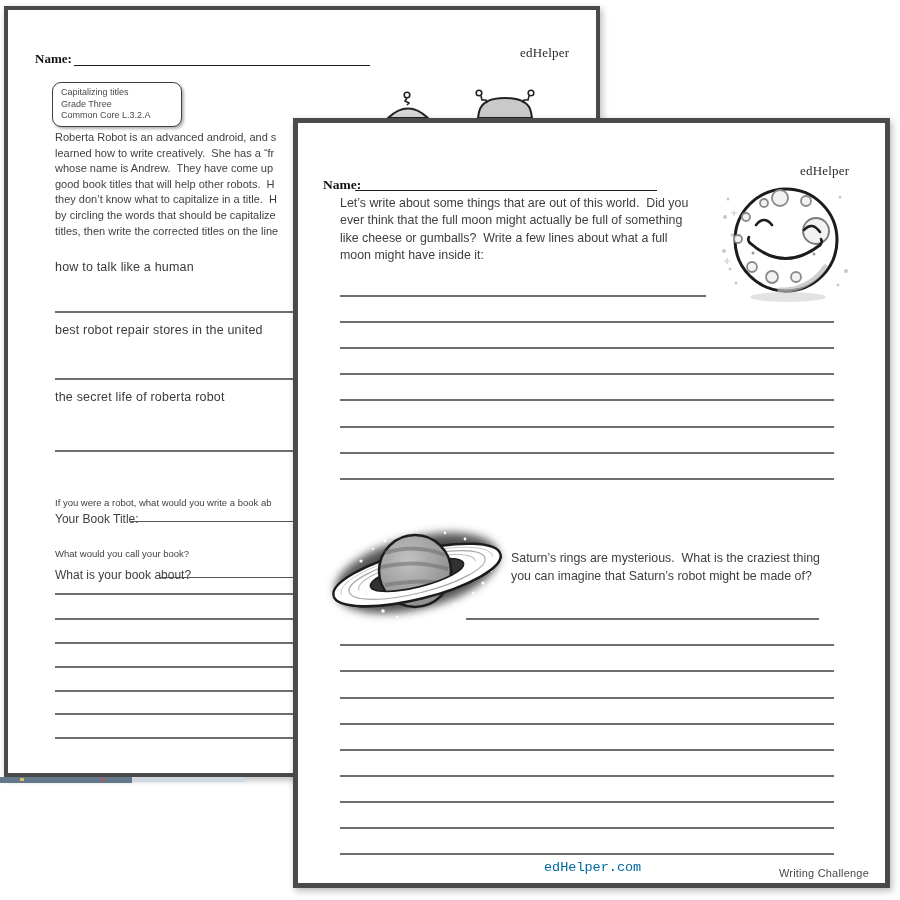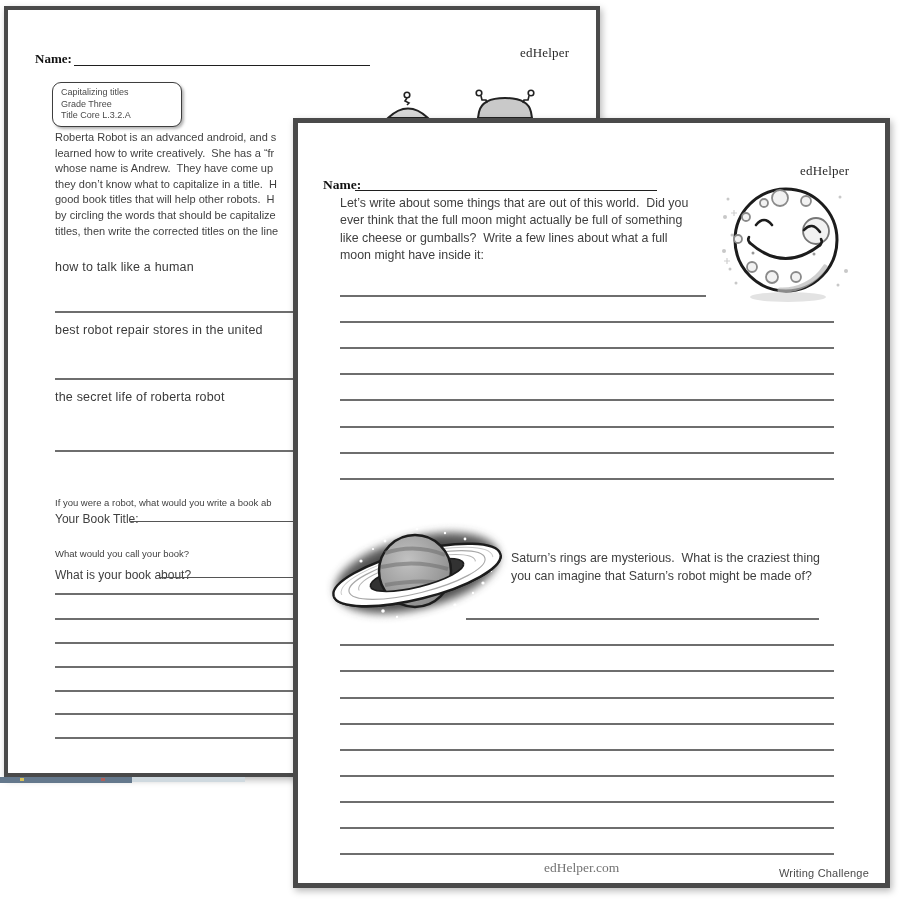--- a/index.html
+++ b/index.html
@@ -17,38 +17,38 @@
   .ulineMid{position:absolute;height:0;border-bottom:1.5px solid #555;}
   .brand{font-size:13px;color:#2b2b2b;letter-spacing:.2px;}
   .nameLbl{font-weight:bold;font-size:13px;color:#111;}
   .skillBox{border:1.6px solid #3e3e3e;border-radius:9px;padding:4px 8px;font-size:9px;
             line-height:11.5px;color:#4a4a4a;background:#fff;box-shadow:2px 2px 3px rgba(0,0,0,.3);}
   .bpara{font-size:11px;line-height:15.6px;color:#3f3f3f;}
   .btitle{font-size:12.5px;color:#3a3a3a;letter-spacing:.2px;white-space:pre;}
   .bsmall{font-size:9.5px;line-height:17px;color:#3f3f3f;white-space:pre;}
   .blabel{font-size:12px;color:#3f3f3f;white-space:pre;}
   .fpara{font-size:12.4px;line-height:17.4px;color:#3e3e3e;}
-  .footSite{font-size:13.5px;color:#737373;}
+  .footSite{font-size:13.5px;color:#0369a1;font-family:Liberation Mono, monospace;}
   .footTag{font-size:11px;color:#4a4a4a;letter-spacing:.2px;}
   .sliver{position:absolute;}
 </style>
 </head>
 <body>
 
 <div class="page" id="backPage">
 
   <div class="a serif brand" style="left:512px;top:35px;">edHelper</div>
 
   <div class="a serif nameLbl" style="left:27px;top:41px;">Name:</div>
   <div class="ulineDark" style="left:66px;top:55px;width:296px;"></div>
 
   <div class="a skillBox" style="left:44px;top:72px;width:112px;">
     <div>Capitalizing titles</div>
     <div>Grade Three</div>
-    <div>Title Core L.3.2.A</div>
+    <div>Common Core L.3.2.A</div>
   </div>
 
   <svg class="a" style="left:362px;top:76px;" width="180" height="32" viewBox="0 0 180 32">
     <g stroke="#222" stroke-width="2" fill="#d6d6d6">
       <path d="M18,32 Q38,13 58,32 Z"></path>
       <path d="M108,32 L109,26 Q112,12 135,12 Q158,12 161,26 L162,32 Z" fill="#c9c9c9"></path>
     </g>
     <g stroke="#222" stroke-width="1.6" fill="none">
       <path d="M37,19 l2,-2 l-4,-2 l2,-3"></path>
       <path d="M117,17 l-1,-3 l-4,0 l-1,-4"></path>
@@ -58,22 +58,22 @@
       <circle cx="37" cy="9" r="2.8"></circle>
         <circle cx="109" cy="7" r="2.8"></circle>
         <circle cx="161" cy="7" r="2.8"></circle>
     </g>
   </svg>
 
   <div class="a bpara" style="left:47px;top:120px;">
     <div class="pline">Roberta Robot is an advanced android, and s</div>
     <div class="pline">learned how to write creatively.  She has a “fr</div>
     <div class="pline">whose name is Andrew.  They have come up</div>
+    <div class="pline">good book titles that will help other robots.  H</div>
     <div class="pline">they don’t know what to capitalize in a title.  H</div>
-    <div class="pline">good book titles that will help other robots.  H</div>
     <div class="pline">by circling the words that should be capitalize</div>
     <div class="pline">titles, then write the corrected titles on the line</div>
   </div>
 
   <div class="a btitle" style="left:47px;top:250px;">how to talk like a human</div>
   <div class="wline" style="left:47px;top:301px;width:505px;"></div>
 
   <div class="a btitle" style="left:47px;top:313px;">best robot repair stores in the united</div>
   <div class="wline" style="left:47px;top:368px;width:505px;"></div>
 

